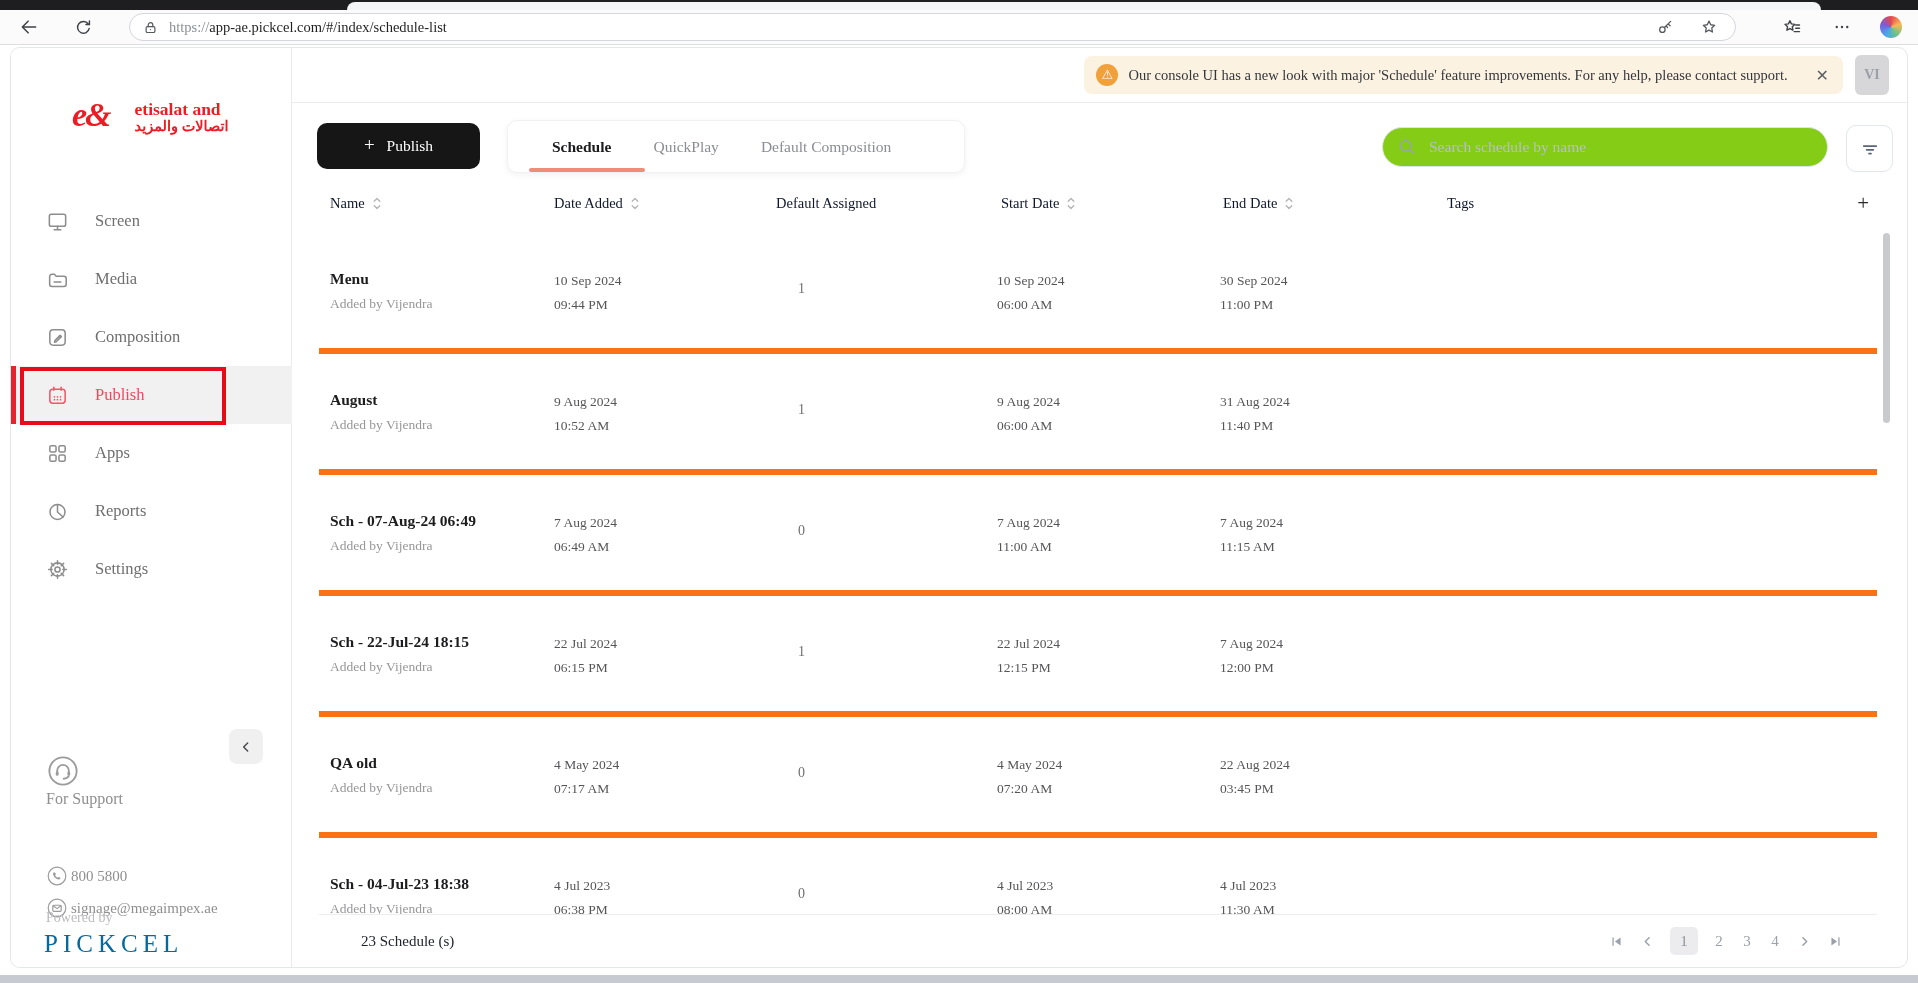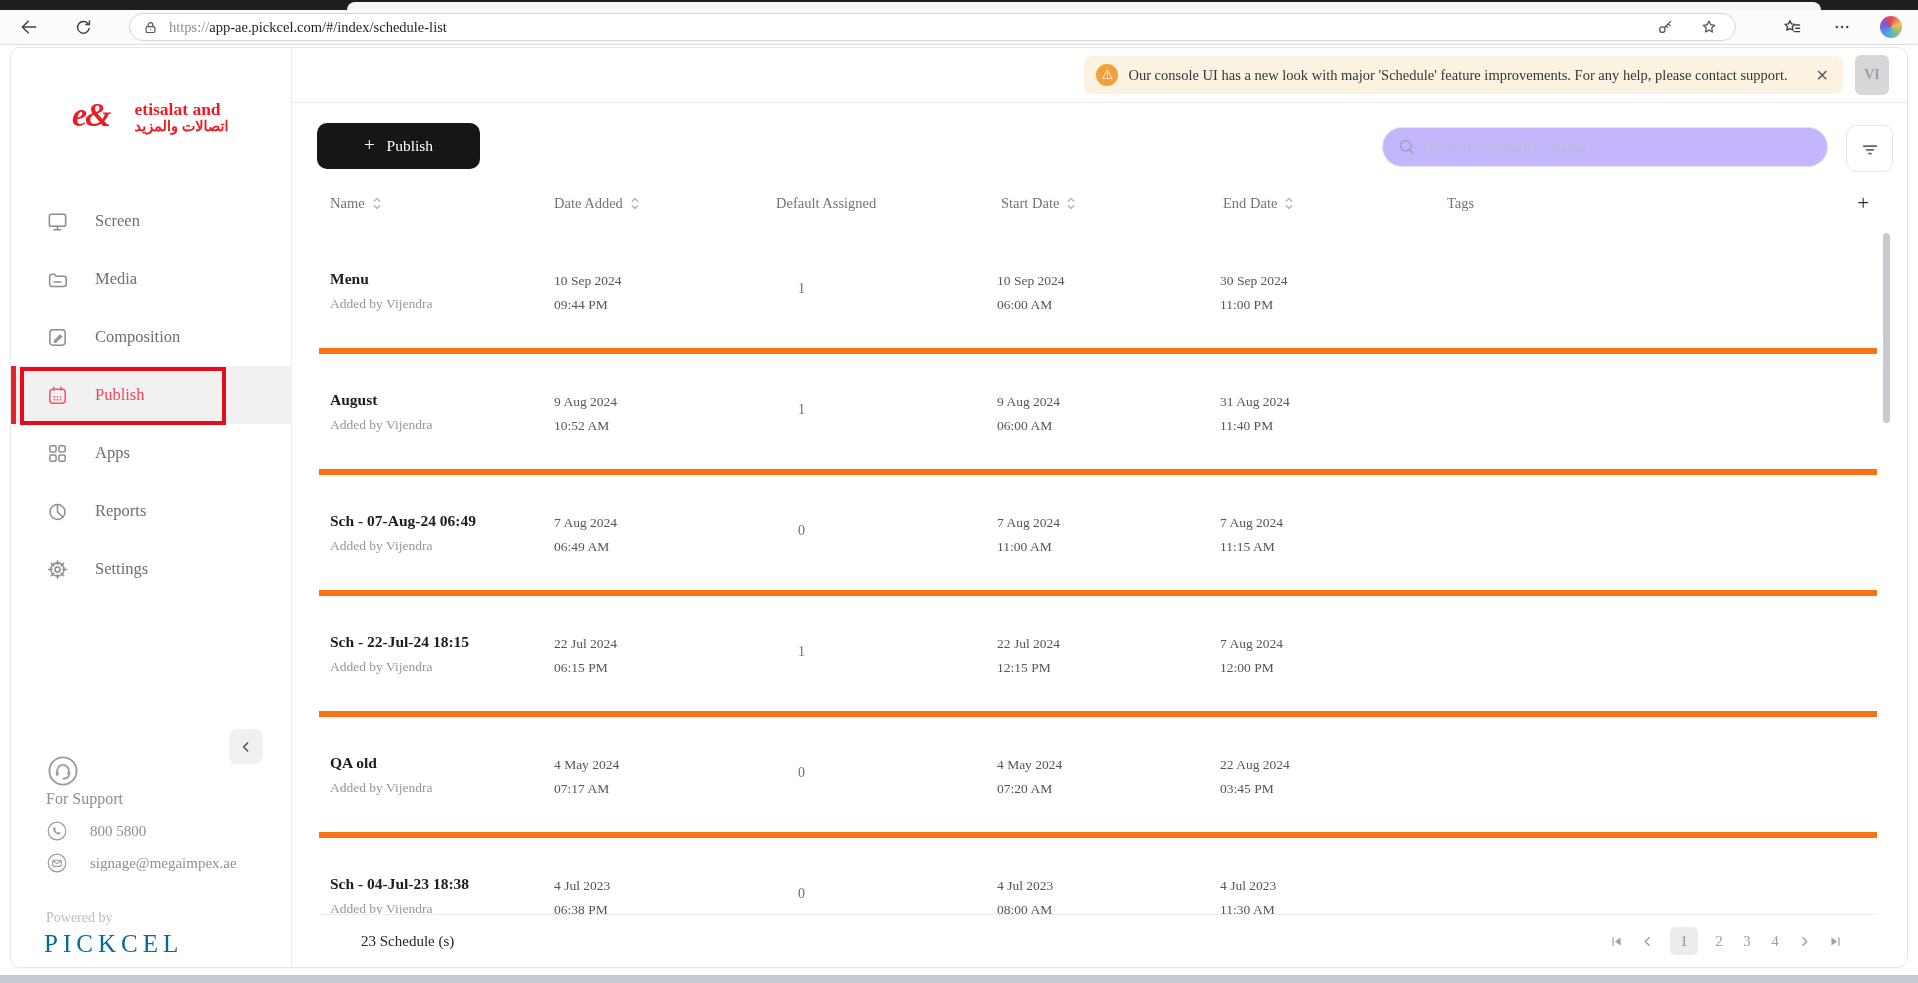--- a/index.html
+++ b/index.html
@@ -35,21 +35,21 @@
             color:#6f6f6f;font-size:16.5px;}
   .nav-item .nicon{width:23px;height:23px;color:#8d8d8d;flex:none;}
   .nav-item.active{background:#f1f1f2;color:#f2485e;}
   .nav-item.active .nicon{color:#f25767;}
   .nav-item.active::before{content:"";position:absolute;left:0;top:0;width:5px;height:100%;background:#e8222d;}
   .annot-rect{position:absolute;left:9px;top:319px;width:206px;height:58px;border:4px solid #e60c1a;box-sizing:border-box;z-index:6;pointer-events:none;}
   .collapse-btn{position:absolute;left:218px;top:681px;width:34px;height:35px;background:#f0f0f1;border-radius:8px;
                 display:flex;align-items:center;justify-content:center;color:#47494d;cursor:pointer;}
   .sup-icon{position:absolute;left:35px;top:706px;width:34px;height:34px;color:#9b9b9e;}
   .sup-title{position:absolute;left:35px;top:742px;font-size:16px;color:#8f8f8f;}
-  .sup-row{position:absolute;left:35px;display:flex;align-items:center;gap:22px;font-size:15px;color:#8f8f8f;}
+  .sup-row{position:absolute;left:35px;display:flex;align-items:center;gap:3px;font-size:15px;color:#8f8f8f;margin-top:45px;}
   .sup-row .sicon{width:22px;height:22px;color:#9b9b9e;flex:none;}
   .powered{position:absolute;left:35px;top:862px;font-size:14px;color:#bbbbc0;}
   .brand{position:absolute;left:33px;top:882px;font-size:25px;color:#0369a1;letter-spacing:5px;font-weight:400;}
   
   .main{position:absolute;left:281px;top:0;right:0;height:100%;}
   .head-strip{height:55px;border-bottom:1px solid #ececee;display:flex;align-items:center;justify-content:flex-end;
               padding-right:18px;box-sizing:border-box;}
   .banner{height:38px;background:#fcf2e1;border-radius:8px;display:flex;align-items:center;padding:0 10px 0 12px;gap:10px;}
   .warn-badge{width:22px;height:22px;border-radius:50%;background:#f0a13c;color:#fff;display:flex;align-items:center;
               justify-content:center;font-size:13px;flex:none;}
@@ -62,29 +62,29 @@
                border-radius:10px;font-size:15.5px;font-family:inherit;display:flex;align-items:center;justify-content:center;
                gap:12px;cursor:pointer;}
   .btn-publish .plus{font-size:19px;font-weight:400;margin-top:-2px;}
   .tabs-card{position:absolute;left:215px;top:17px;width:458px;height:53px;background:#fff;border:1px solid #f1f1f3;
              border-radius:10px;box-shadow:0 2px 6px rgba(30,30,40,.06);display:flex;align-items:center;
              padding-left:44px;gap:42px;box-sizing:border-box;}
   .tab{font-size:15.5px;color:#8a8d93;cursor:pointer;white-space:nowrap;}
   .tab.active{color:#1c1c1e;font-weight:700;}
   .tab-underline{position:absolute;left:21px;bottom:0;width:116px;height:4px;border-radius:3px;background:#f08d77;}
   .search{position:absolute;left:1090px;top:24px;width:446px;height:40px;border:1px solid #dfe3ea;border-radius:20px;
-          display:flex;align-items:center;padding:0 14px;gap:10px;box-sizing:border-box;background:#c4b5fd;}
+          display:flex;align-items:center;padding:0 14px;gap:10px;box-sizing:border-box;background:#84cc16;}
   .search input{border:none;outline:none;flex:1;font-size:15.5px;font-family:inherit;color:#5b626e;background:transparent;}
   .search input::placeholder{color:#b8bfca;}
   .filter-btn{position:absolute;left:1554px;top:22px;width:45px;height:45px;border:1px solid #e2e6ed;border-radius:10px;
               background:#fff;display:flex;align-items:center;justify-content:center;cursor:pointer;color:#5c6575;}
   
   .table{position:absolute;left:27px;right:30px;top:0;bottom:0;}
   .thead{position:absolute;left:0;right:0;top:92px;height:30px;}
-  .th{position:absolute;top:0;display:flex;align-items:center;gap:7px;font-size:14.5px;color:#737373;font-weight:500;}
+  .th{position:absolute;top:0;display:flex;align-items:center;gap:7px;font-size:14.5px;color:#0f172a;font-weight:500;}
   .sort{color:#b3b3b6;}
   .h-name{left:11px}.h-added{left:235px}.h-screens{left:457px}.h-start{left:682px}.h-end{left:904px}.h-tags{left:1128px}
   .h-add{position:absolute;right:8px;top:-4px;font-size:21px;color:#2b2b2e;font-weight:400;cursor:pointer;}
   .tbody{position:absolute;left:0;right:0;top:130px;bottom:52px;overflow:hidden;}
   .row{position:relative;height:115px;border-bottom:6px solid #f97316;cursor:pointer;}
   .row:last-child{border-bottom:none;}
   .cell{position:absolute;top:36px;}
   .c-name{left:11px}.c-added{left:235px}.c-screens{left:479px;top:48px}.c-start{left:678px}.c-end{left:901px}
   .name{font-size:15.5px;font-weight:600;color:#1d1d1f;line-height:20px;}
   .sub{font-size:13.5px;color:#979799;margin-top:7px;}
@@ -302,20 +302,26 @@
         <div class="avatar">VI</div>
       </div>
 
       <div class="content">
 
         <button class="btn-publish">
           <span class="plus">+</span>
           <span>Publish</span>
         </button>
 
+        <div class="tabs-card">
+          <span class="tab active">Schedule</span>
+          <span class="tab">QuickPlay</span>
+          <span class="tab">Default Composition</span>
+          <span class="tab-underline"></span>
+        </div>
 
         <div class="search">
           <span style="color:#9aa2b1">
             <svg width="20" height="20" viewBox="0 0 24 24" fill="none" stroke="currentColor" stroke-width="1.7" stroke-linecap="round">
                 <circle cx="10.5" cy="10.5" r="6.2"></circle>
                 <path d="M15.2 15.2l4.2 4.2"></path>
               </svg>
           </span>
           <input value="" placeholder="Search schedule by name" style="">
         </div>

